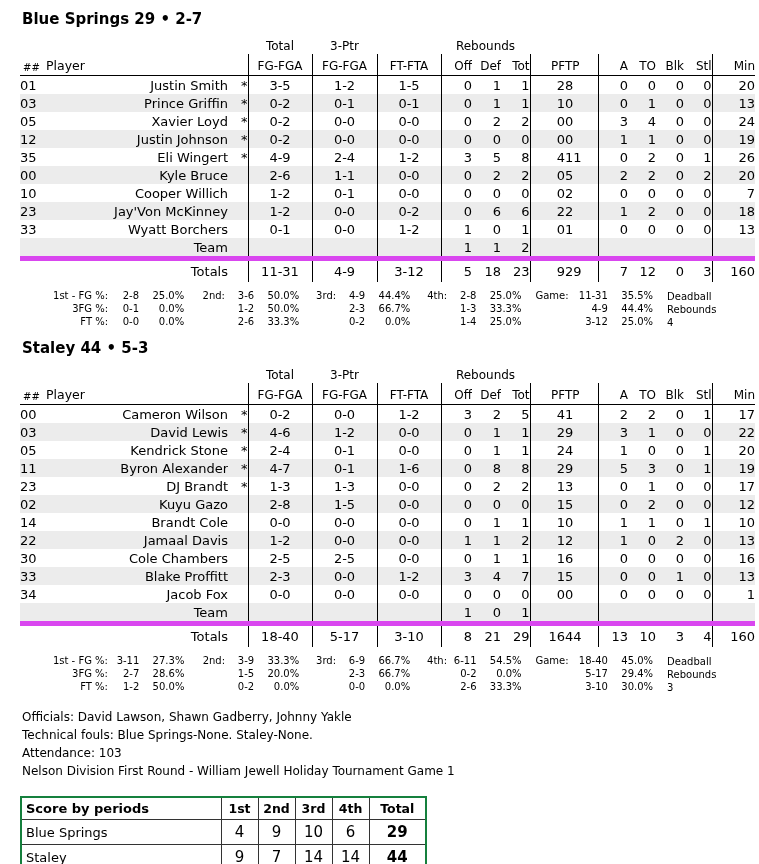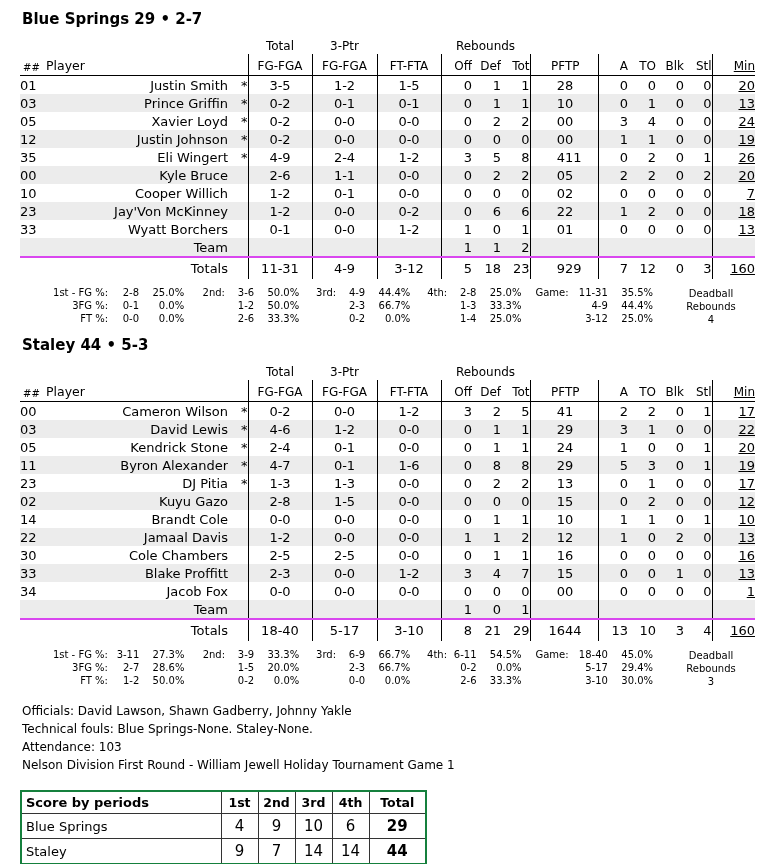--- a/index.html
+++ b/index.html
@@ -32,32 +32,32 @@
   table.box tbody td{height:18px;font-size:13px;}
   table.box tbody tr:nth-child(even){background:#ececec;}
   .c-no{font-size:10px;text-align:left;padding-left:3px;}
   .c-name{text-align:right;}
   .c-star{font-size:12px;text-align:right;padding-right:6px;}
   .c-fg,.c-fg3,.c-ft{text-align:center;}
   .c-off,.c-def,.c-tot{text-align:right;padding-right:8px;}
   .c-pf{text-align:right;padding-right:12px;}
   .c-tp{text-align:left;padding-right:5px;}
   .c-a,.c-to,.c-blk,.c-stl{text-align:right;padding-right:7px;}
-  .c-min{text-align:right;padding-right:4px;text-decoration:underline;}
-  table.box tbody tr.totals td{border-top:2px solid #d946ef;height:21px;background:#fff;}
+  .c-min{text-align:right;padding-right:4px;}
+  table.box tbody tr.totals td{border-top:5px solid #d946ef;height:21px;background:#fff;}
 
   
   .pct-wrap{display:flex;align-items:flex-start;margin:8px 0 10px 4px;}
   table.pct{border-collapse:collapse;table-layout:fixed;}
   table.pct td{font-size:10px;text-align:right;white-space:nowrap;padding:0 0 2px 0;}
   table.pct col.p-label{width:86px;} table.pct col.p-v{width:32px;} table.pct col.p-p{width:46px;}
   table.pct col.p-q2{width:42px;}   table.pct col.p-v2{width:30px;}
   table.pct col.p-q3{width:38px;}   table.pct col.p-q4{width:38px;}
   table.pct col.p-g{width:48px;}    table.pct col.p-gv{width:40px;}
-  .deadball{width:90px;margin-left:14px;text-align:center;font-size:10px;line-height:13px;}
+  .deadball{width:90px;margin-left:14px;text-align:left;font-size:10px;line-height:13px;}
 
   
   .notes{margin:14px 0 0 2px;font-size:12px;line-height:18px;}
 
   
   table.line{border-collapse:collapse;table-layout:fixed;margin:16px 0 0 0;border:2px solid #15803d;}
   table.line col.l-team{width:200px;} table.line col.l-p{width:37px;} table.line col.l-total{width:57px;}
   table.line th, table.line td{border:1px solid #333;white-space:nowrap;}
   table.line th{font-size:12.5px;font-weight:bold;height:19px;text-align:center;}
   table.line th.l-name{text-align:left;padding-left:4px;font-size:13px;}
@@ -529,21 +529,21 @@
             <td class="c-pf">2</td>
             <td class="c-tp vline">9</td>
             <td class="c-a">5</td>
             <td class="c-to">3</td>
             <td class="c-blk">0</td>
             <td class="c-stl vline">1</td>
             <td class="c-min">19</td>
           </tr>
           <tr>
             <td class="c-no">23</td>
-            <td class="c-name">DJ Pitia</td>
+            <td class="c-name">DJ Brandt</td>
             <td class="c-star vline">*</td>
             <td class="c-fg vline">1-3</td>
             <td class="c-fg3 vline">1-3</td>
             <td class="c-ft vline">0-0</td>
             <td class="c-off">0</td>
             <td class="c-def">2</td>
             <td class="c-tot vline">2</td>
             <td class="c-pf">1</td>
             <td class="c-tp vline">3</td>
             <td class="c-a">0</td>

